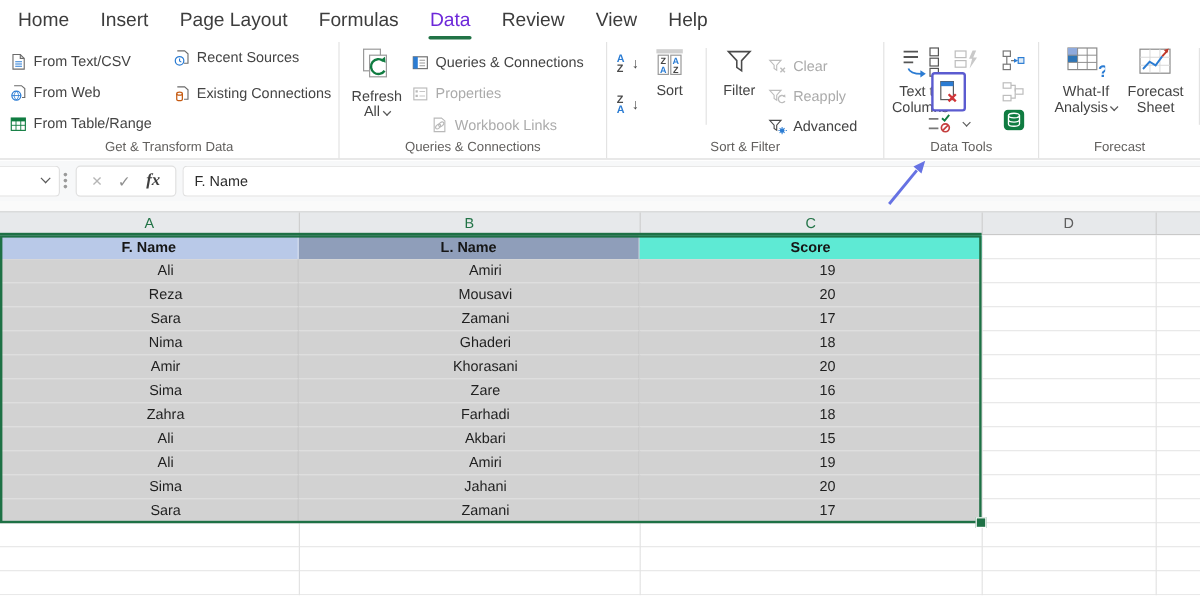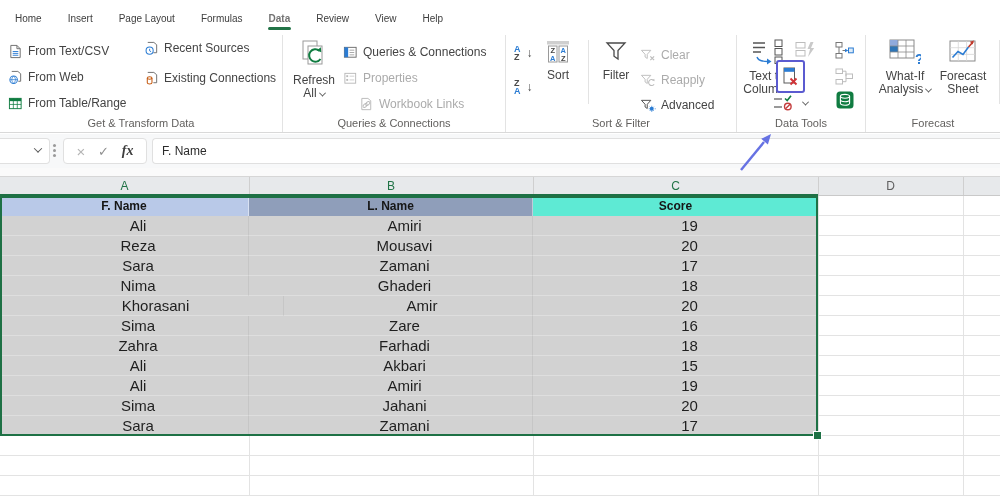--- a/index.html
+++ b/index.html
@@ -2,22 +2,22 @@
 <html><head>
 <meta charset="utf-8">
 <style>
   html,body{margin:0;padding:0;background:#fff;}
   body{width:1000px;height:500px;overflow:hidden;font-family:"Liberation Sans",sans-serif;-webkit-font-smoothing:antialiased;}
   #root{position:relative;width:1000px;height:500px;background:#fff;}
   .abs{position:absolute;}
 
   
   #menubar{position:absolute;left:0;top:0;width:1000px;height:35px;display:flex;align-items:center;padding-left:2px;background:#fff;}
-  .menu-item{position:relative;padding:9px 13px 8px;font-size:10px;color:#3d3d3d;cursor:default;white-space:nowrap;}
-  .menu-item.active{font-weight:bold;color:#737373;}
+  .menu-item{position:relative;padding:9px 13px 8px;font-size:16px;color:#3d3d3d;cursor:default;white-space:nowrap;}
+  .menu-item.active{font-weight:normal;color:#6d28d9;}
   .menu-item.active::after{content:"";position:absolute;left:12px;right:12px;bottom:2px;height:3px;background:#217346;border-radius:2px;}
 
   
   #ribbon{position:absolute;left:0;top:35px;width:1000px;height:98px;background:#fff;border-bottom:1px solid #d9d9d9;display:flex;box-sizing:border-box;}
   .rgroup{position:relative;height:97px;border-right:1px solid #e3e3e3;box-sizing:border-box;flex:none;}
   .rgroup-label{position:absolute;left:0;right:0;bottom:3px;text-align:center;font-size:11px;color:#615f5d;white-space:nowrap;}
   .rbtn{position:absolute;display:flex;align-items:center;gap:5px;font-size:12px;color:#444;white-space:nowrap;height:20px;cursor:default;justify-content:space-between;}
   .rbtn.disabled{color:#ababab;}
   .bigbtn{position:absolute;display:flex;flex-direction:column;align-items:center;font-size:12px;color:#444;text-align:center;line-height:13px;cursor:default;}
   .bigbtn .icon{margin-bottom:4px;}
@@ -54,21 +54,21 @@
     background-repeat:no-repeat,no-repeat,no-repeat,no-repeat,repeat;
     background-size:1px 100%,1px 100%,1px 100%,1px 100%,100% 20px;
     background-position:249px 0,533px 0,818px 0,963px 0,0 0;}
   #table{position:absolute;left:0;top:196px;width:818px;}
   .hrow{display:flex;height:20px;}
   .hcell{box-sizing:border-box;height:20px;line-height:20px;text-align:center;font-weight:bold;font-size:12px;color:#161616;border-right:1px solid rgba(255,255,255,0.45);}
   .hcell.a{width:249px;background:#B9C9E8;}
   .hcell.b{width:284px;background:#8F9EBA;}
   .hcell.c{width:285px;background:#5eead4;border-right:none;}
   .drow{display:flex;height:20px;}
-  .dcell{box-sizing:border-box;height:20px;line-height:19px;text-align:center;font-size:15px;color:#1f1f1f;background:#D2D2D2;border-bottom:1px solid #dedede;border-right:1px solid #c6c6c6;padding-left:28px;}
+  .dcell{box-sizing:border-box;height:20px;line-height:19px;text-align:center;font-size:12px;color:#1f1f1f;background:#D2D2D2;border-bottom:1px solid #dedede;border-right:1px solid #c6c6c6;padding-left:28px;}
   .dcell.c0{width:249px;}
   .dcell.c1{width:284px;}
   .dcell.c2{width:285px;border-right:none;}
   #selborder{position:absolute;left:0;top:196px;width:818px;height:240px;border:2px solid #1E7145;box-sizing:border-box;pointer-events:none;}
   #fillhandle{position:absolute;left:813px;top:431px;width:7px;height:7px;background:#1E7145;border:1px solid #fff;box-sizing:content-box;}
   svg text{font-family:"Liberation Sans",sans-serif;}
 </style>
 </head>
 <body>
 
@@ -417,22 +417,22 @@
           <div class="dcell c0">Sara</div>
           <div class="dcell c1">Zamani</div>
           <div class="dcell c2">17</div>
         </div>
         <div class="drow">
           <div class="dcell c0">Nima</div>
           <div class="dcell c1">Ghaderi</div>
           <div class="dcell c2">18</div>
         </div>
         <div class="drow">
+          <div class="dcell c0">Amir</div>
           <div class="dcell c1">Khorasani</div>
-          <div class="dcell c0">Amir</div>
           <div class="dcell c2">20</div>
         </div>
         <div class="drow">
           <div class="dcell c0">Sima</div>
           <div class="dcell c1">Zare</div>
           <div class="dcell c2">16</div>
         </div>
         <div class="drow">
           <div class="dcell c0">Zahra</div>
           <div class="dcell c1">Farhadi</div>

